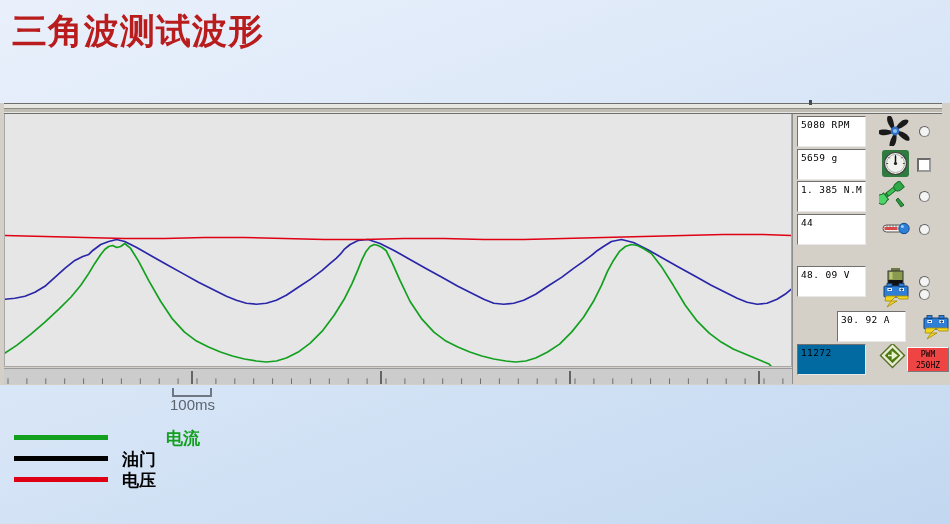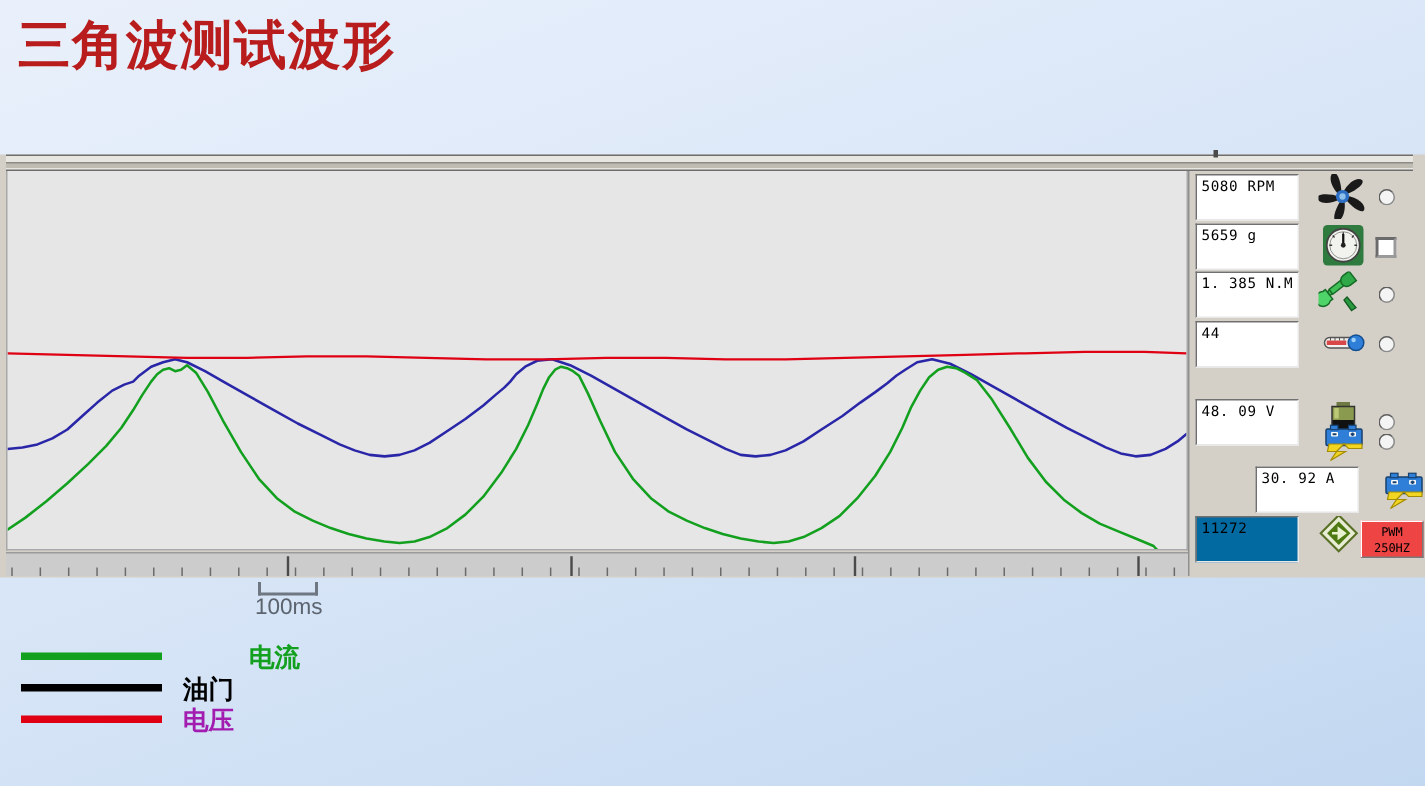--- a/index.html
+++ b/index.html
@@ -350,18 +350,18 @@
         <div class="legend-row">
           <div class="legend-swatch" style="background: rgb(19, 160, 31);"></div>
           <div class="legend-label" style="color: rgb(19, 160, 31); margin-left: 44px;">电流</div>
         </div>
         <div class="legend-row">
           <div class="legend-swatch" style="background: rgb(0, 0, 0);"></div>
           <div class="legend-label" style="color: rgb(0, 0, 0);">油门</div>
         </div>
         <div class="legend-row">
           <div class="legend-swatch" style="background: rgb(224, 0, 20);"></div>
-          <div class="legend-label" style="color: #a21caf;">电压</div>
+          <div class="legend-label" style="color: #000000;">电压</div>
         </div>
       </div>
   </div>
 
 </div>
 
 </body></html>

